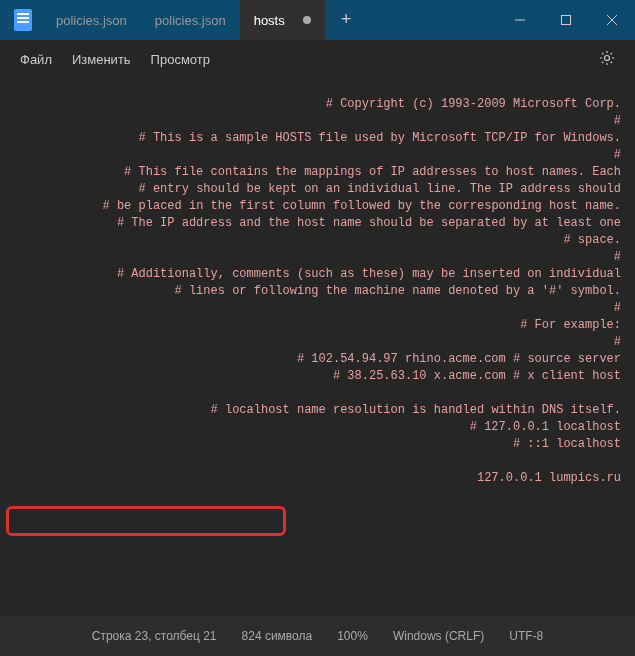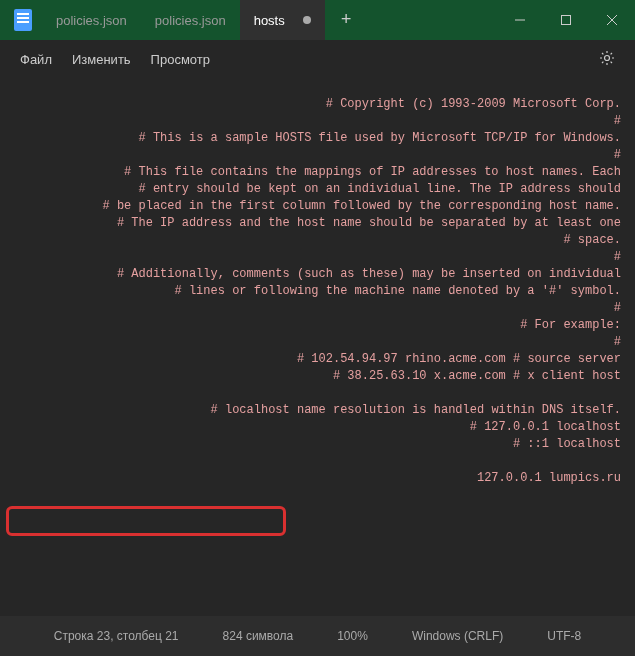--- a/index.html
+++ b/index.html
@@ -7,21 +7,21 @@
       background: #1e1e1e;
       width: 635px;
       height: 656px;
       font-family: Consolas, 'Courier New', monospace;
       color: #d4d4d4;
       overflow: hidden;
       position: relative;
     }
     .titlebar {
       height: 40px;
-      background: #14532d;
+      background: #0c4a6e;
       display: flex;
       align-items: center;
       padding-left: 8px;
     }
     .app-icon {
       width: 18px;
       height: 22px;
       background: #4a9eff;
       margin-right: 10px;
       margin-left: 6px;
@@ -125,21 +125,21 @@
       left: 0;
       right: 0;
       height: 40px;
       background: #2d2d2d;
       display: flex;
       align-items: center;
       font-family: 'Segoe UI', sans-serif;
       font-size: 12px;
       color: #aaa;
       padding: 0 12px;
-      gap: 36px;
+      gap: 17px;
       justify-content: center;
     }
     .statusbar > div { padding: 0 4px; }
   </style>
 </head>
 <body>
 
 <div class="titlebar">
   <div class="app-icon"></div>
   <div class="tabs">

